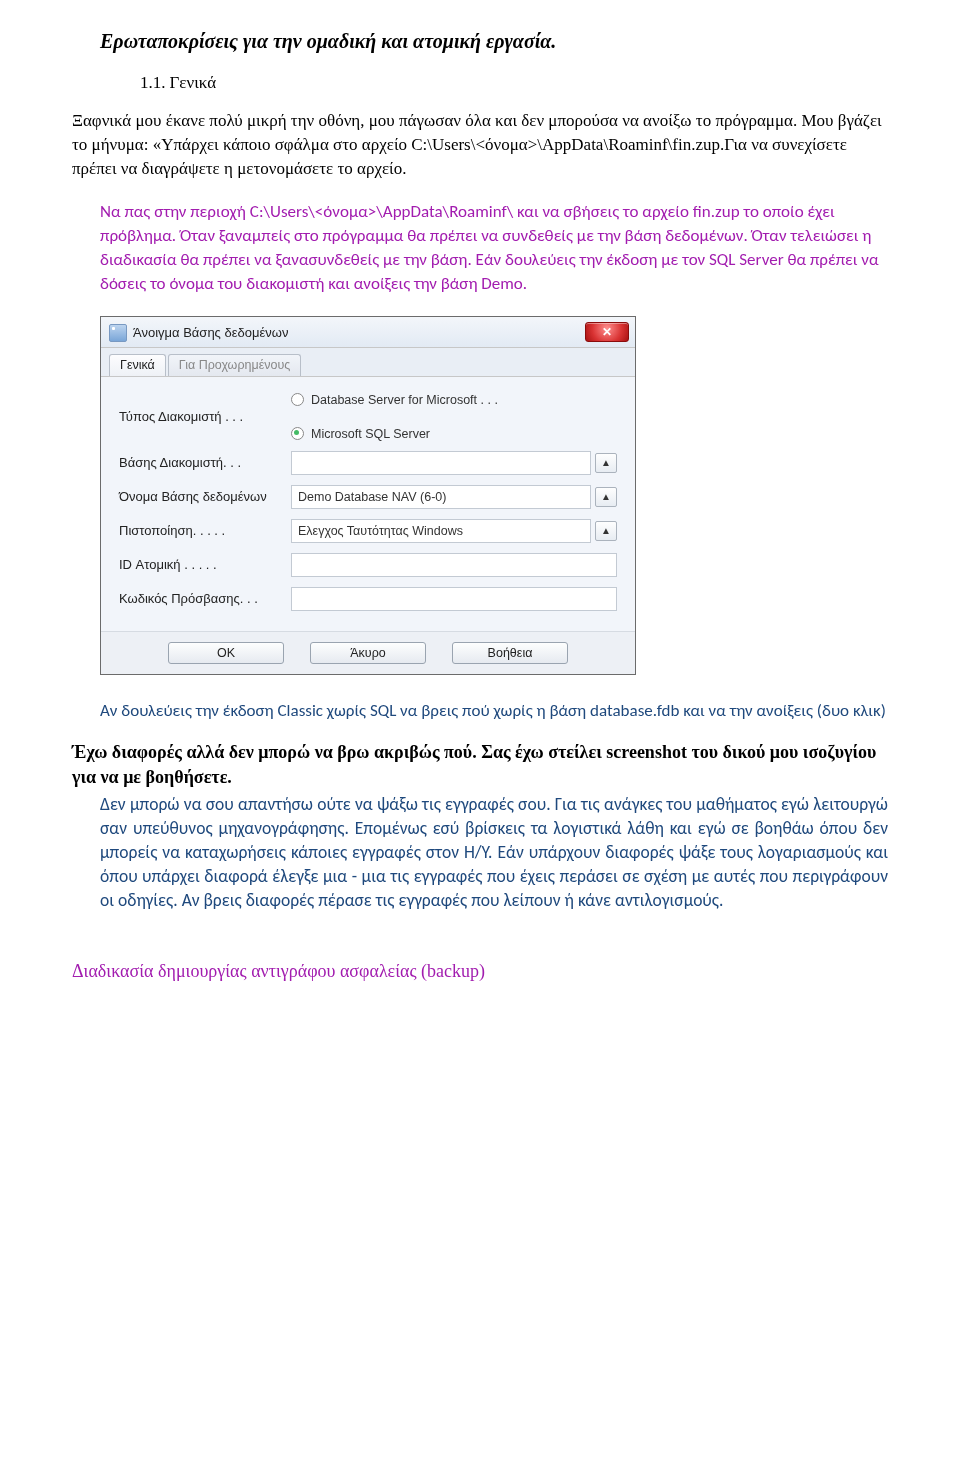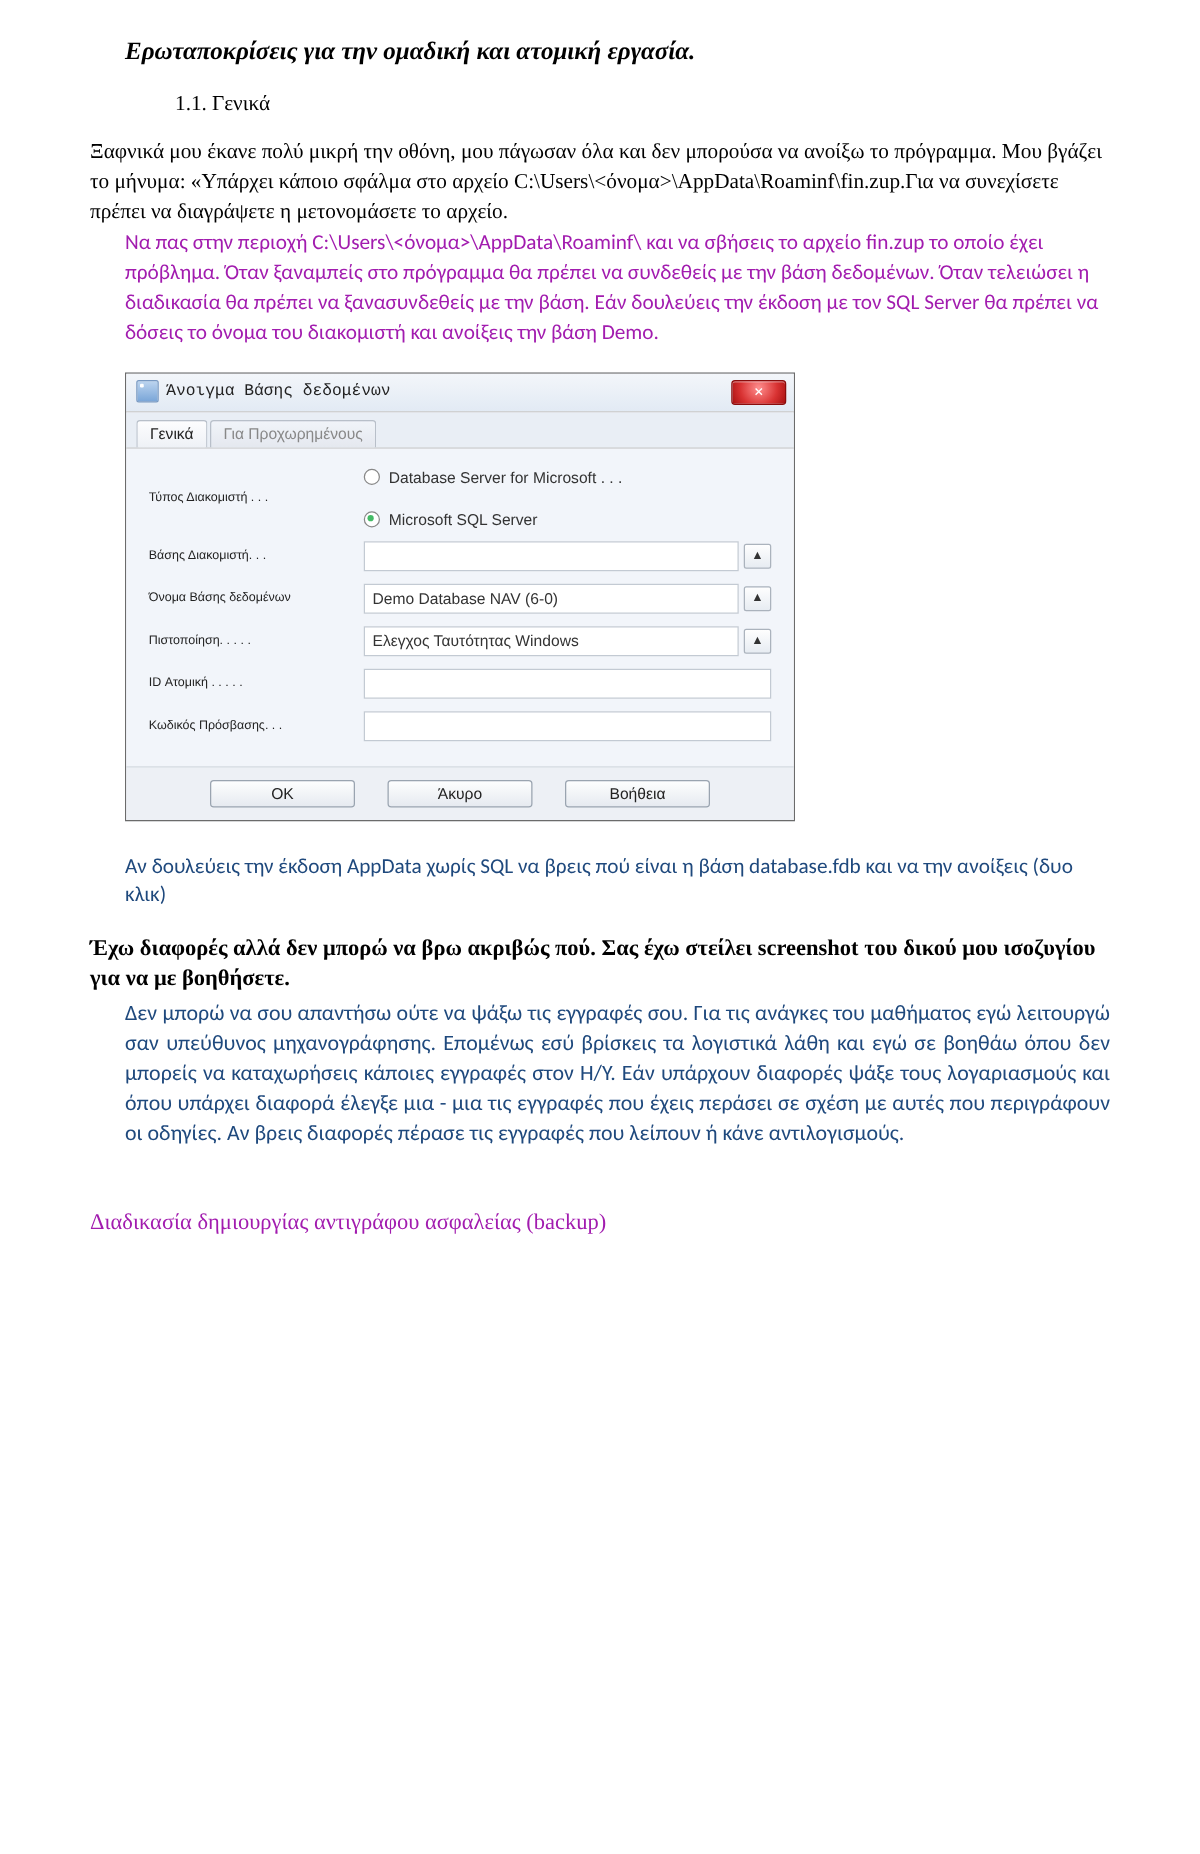--- a/index.html
+++ b/index.html
@@ -26,21 +26,21 @@
     margin-bottom: 4px;
     margin-left: 68px;
   }
   .section-after {
     font-size: 17px;
   }
   .body-black {
     font-size: 17px;
     line-height: 1.4;
     margin-top: 16px;
-    margin-bottom: 2px;
+    margin-bottom: 20px;
     text-align: left;
   }
   .body-blue {
     font-size: 17px;
     line-height: 1.4;
     color: #a21caf;
     font-family: Calibri, Arial, sans-serif;
   }
   .blue-after {
     font-size: 17px;
@@ -78,26 +78,25 @@
     width: 534px;
     border: 1px solid #6b6b6b;
     background: #eceff3;
     font-family: "Segoe UI", Tahoma, Arial, sans-serif;
     font-size: 13px;
     color: #222;
     box-shadow: 0 0 0 1px #fff inset;
   }
   .dlg-titlebar {
     display: flex;
-    align-items: flex-start;
+    align-items: flex-end;
     justify-content: space-between;
     padding: 5px 6px 5px 8px;
     background: linear-gradient(#f3f6fa,#e2eaf4);
     border-bottom: 1px solid #c7c7c7;
-    font-family: Liberation Mono, monospace;
   }
   .dlg-ttl-left {
     display: flex;
     align-items: center;
     gap: 6px;
   }
   .dlg-icon {
     width: 16px; height: 16px;
     background: linear-gradient(#bcd4ef,#7aa6d8);
     border: 1px solid #7899c2;
@@ -137,21 +136,21 @@
     background:#f2f5fa;
     padding: 16px 18px 10px 18px;
   }
   .dlg-row {
     display:flex;
     align-items:center;
     margin-bottom:10px;
   }
   .dlg-label {
     width: 172px;
-    font-size:10px;
+    font-size:13px;
     color:#222;
   }
   .dlg-field {
     flex:1;
     display:flex;
     align-items:center;
     gap:8px;
     background:#fff;
     border:1px solid #c3cad3;
     height:22px;
@@ -266,19 +265,19 @@
 
       </div>
       <div class="dlg-footer">
         <div class="dlg-btn">OK</div>
         <div class="dlg-btn">Άκυρο</div>
         <div class="dlg-btn">Βοήθεια</div>
       </div>
     </div>
   </div>
 
-  <div class="blue-after">Αν δουλεύεις την έκδοση AppData χωρίς SQL να βρεις πού είναι η βάση database.fdb και να την ανοίξεις (δυο κλικ)</div>
+  <div class="blue-after">Αν δουλεύεις την έκδοση Classic χωρίς SQL να βρεις πού χωρίς η βάση database.fdb και να την ανοίξεις (δυο κλικ)</div>
 
   <div class="qa-bold">Έχω διαφορές αλλά δεν μπορώ να βρω ακριβώς πού. Σας έχω στείλει screenshot του δικού μου ισοζυγίου για να με βοηθήσετε.</div>
   <div class="answer1">Δεν μπορώ να σου απαντήσω ούτε να ψάξω τις εγγραφές σου. Για τις ανάγκες του μαθήματος εγώ λειτουργώ σαν υπεύθυνος μηχανογράφησης. Επομένως εσύ βρίσκεις τα λογιστικά λάθη και εγώ σε βοηθάω όπου δεν μπορείς να καταχωρήσεις κάποιες εγγραφές στον Η/Υ.  Εάν υπάρχουν διαφορές ψάξε τους λογαριασμούς και όπου υπάρχει διαφορά έλεγξε μια - μια τις εγγραφές που έχεις περάσει σε σχέση με αυτές που περιγράφουν οι οδηγίες. Αν βρεις διαφορές πέρασε τις εγγραφές που λείπουν ή κάνε αντιλογισμούς.</div>
 
   <div class="backup">Διαδικασία δημιουργίας αντιγράφου ασφαλείας (backup)</div>
 </div>
 
 </body></html>

